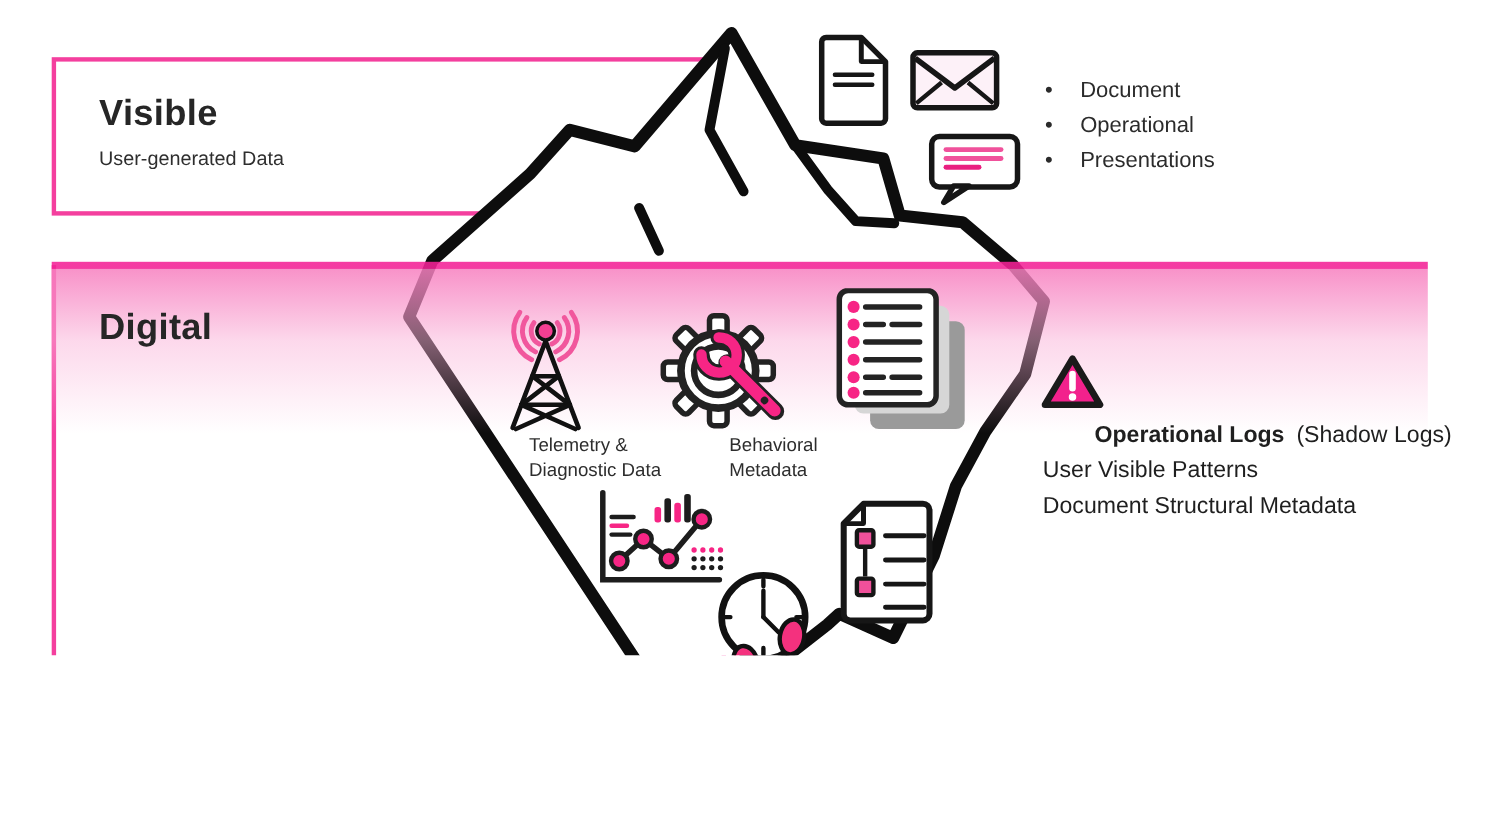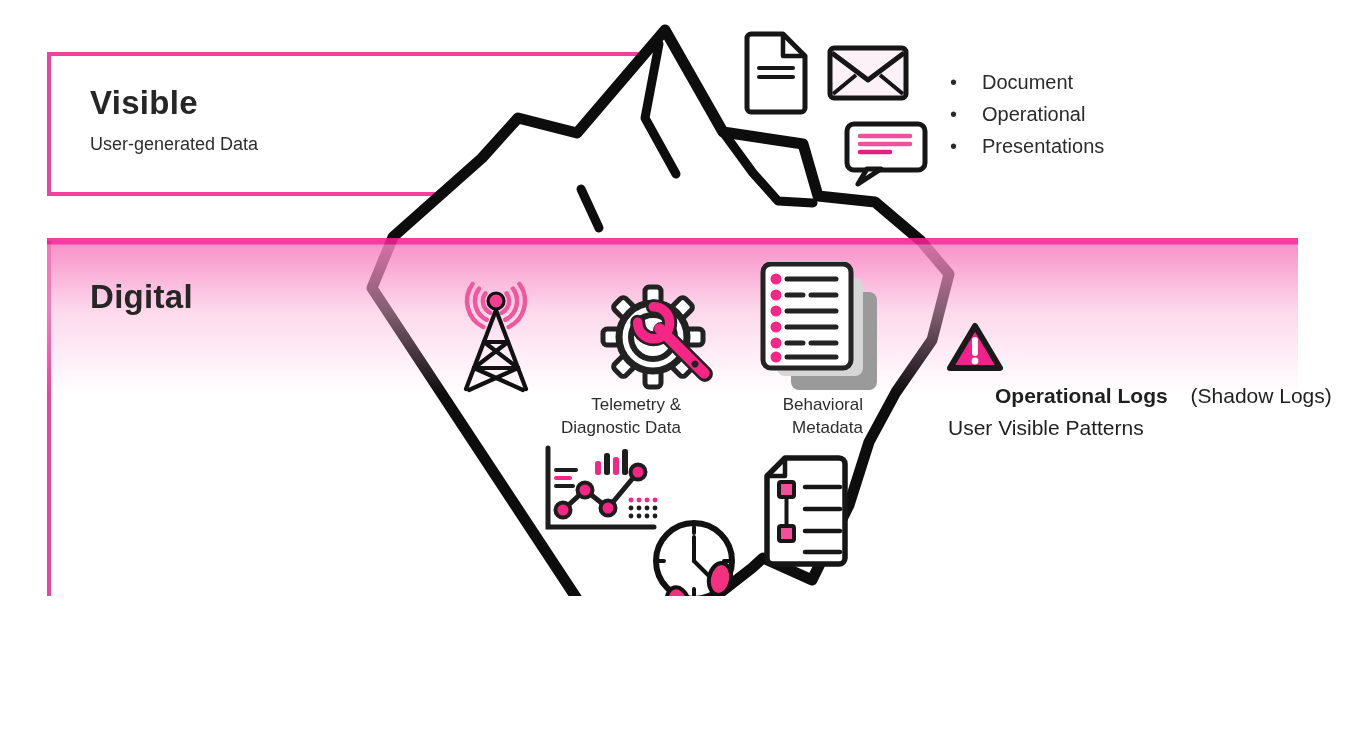--- a/index.html
+++ b/index.html
@@ -14,21 +14,21 @@
       background:linear-gradient(180deg,
         rgba(243,33,150,0.88) 0px, rgba(243,33,150,0.88) 6px,
         rgba(247,128,192,0.85) 7px,
         rgba(250,178,216,0.50) 72px,
         rgba(255,255,255,0) 156px);}
   .section-title{font-size:33px;font-weight:800;color:#262626;letter-spacing:.3px;}
   .section-sub{font-size:18px;color:#2e2e2e;line-height:28px;white-space:pre-line;}
   .bullet-list{left:950px;top:66px;font-size:20px;color:#2b2b2b;}
   .bullet-row{display:flex;align-items:center;height:32px;}
   .bullet-dot{width:32px;text-align:left;font-size:20px;}
-  .icon-label{font-size:17px;line-height:23px;color:#2d2d2d;text-align:right;white-space:pre-line;}
+  .icon-label{font-size:17px;line-height:23px;color:#2d2d2d;text-align:left;white-space:pre-line;}
   .annot{left:948px;font-size:21px;color:#1f1f1f;}
   .annot .b{font-weight:700;margin-left:47px;}
   svg{display:block;}
 </style>
 </head>
 <body>
 
 <div class="canvas">
 
   <div class="abs visible-box"></div>
@@ -217,17 +217,18 @@
 Metadata</div>
 
   <svg class="abs" style="left:946px;top:320px" width="58" height="56" viewBox="0 0 58 56">
     <polygon points="29,6 54,48 4,48" fill="#F2218C" stroke="#1a1a1a" stroke-width="6" stroke-linejoin="round"></polygon>
     <path d="M29,20 V33" stroke="#fff" stroke-width="6" stroke-linecap="round"></path>
     <circle cx="29" cy="41" r="3.4" fill="#fff"></circle>
   </svg>
 
   <div class="abs annot" style="top:384px">
     <span class="b">Operational Logs</span>
-    <span style="margin-left:17px">(Shadow Logs)</span>
+    <span style="margin-left:5px">(Shadow Logs)</span>
   </div>
   <div class="abs annot b" style="top:416px">User Visible Patterns</div>
+  <div class="abs annot b" style="top:448px">Document Structural Metadata</div>
 
 </div>
 
 </body></html>

